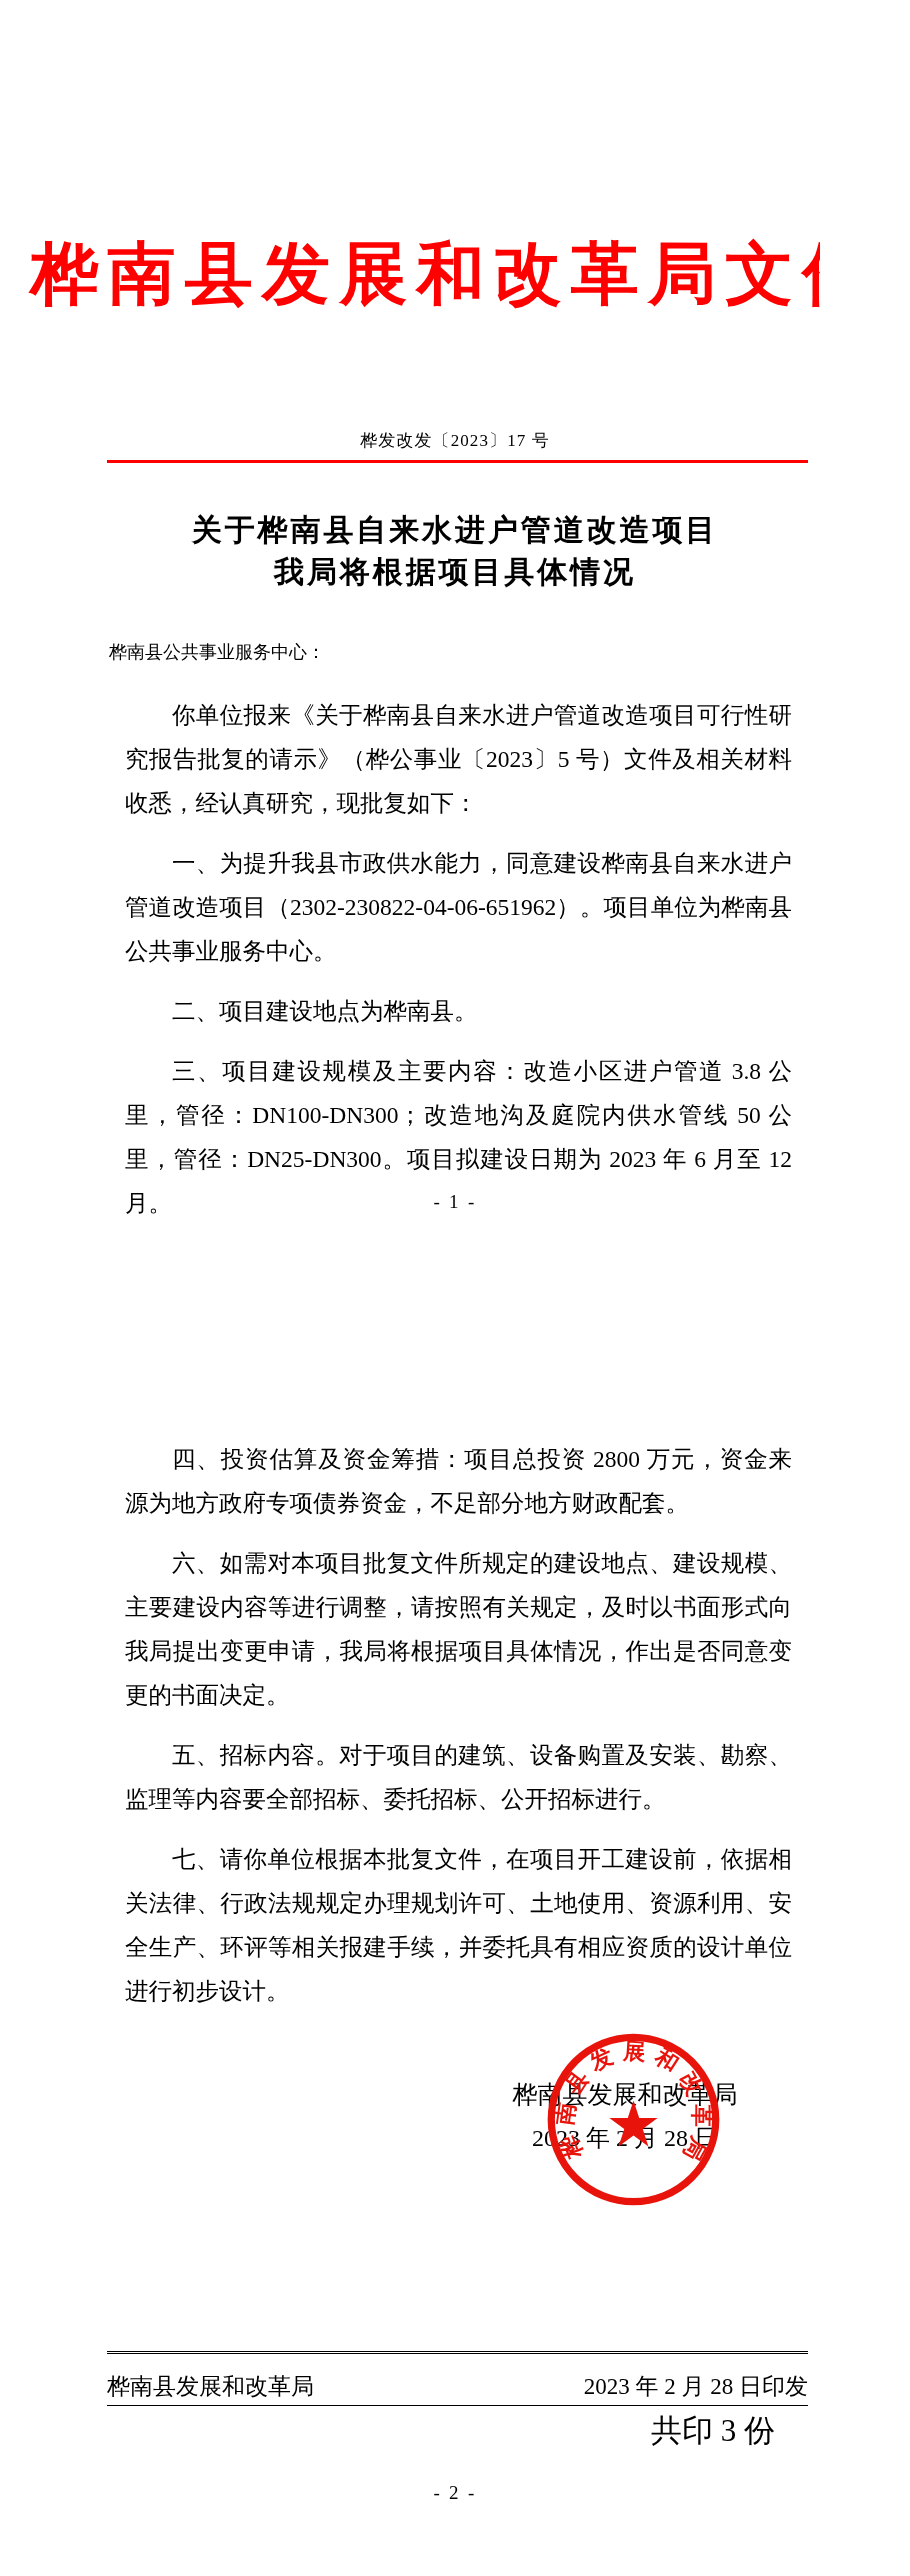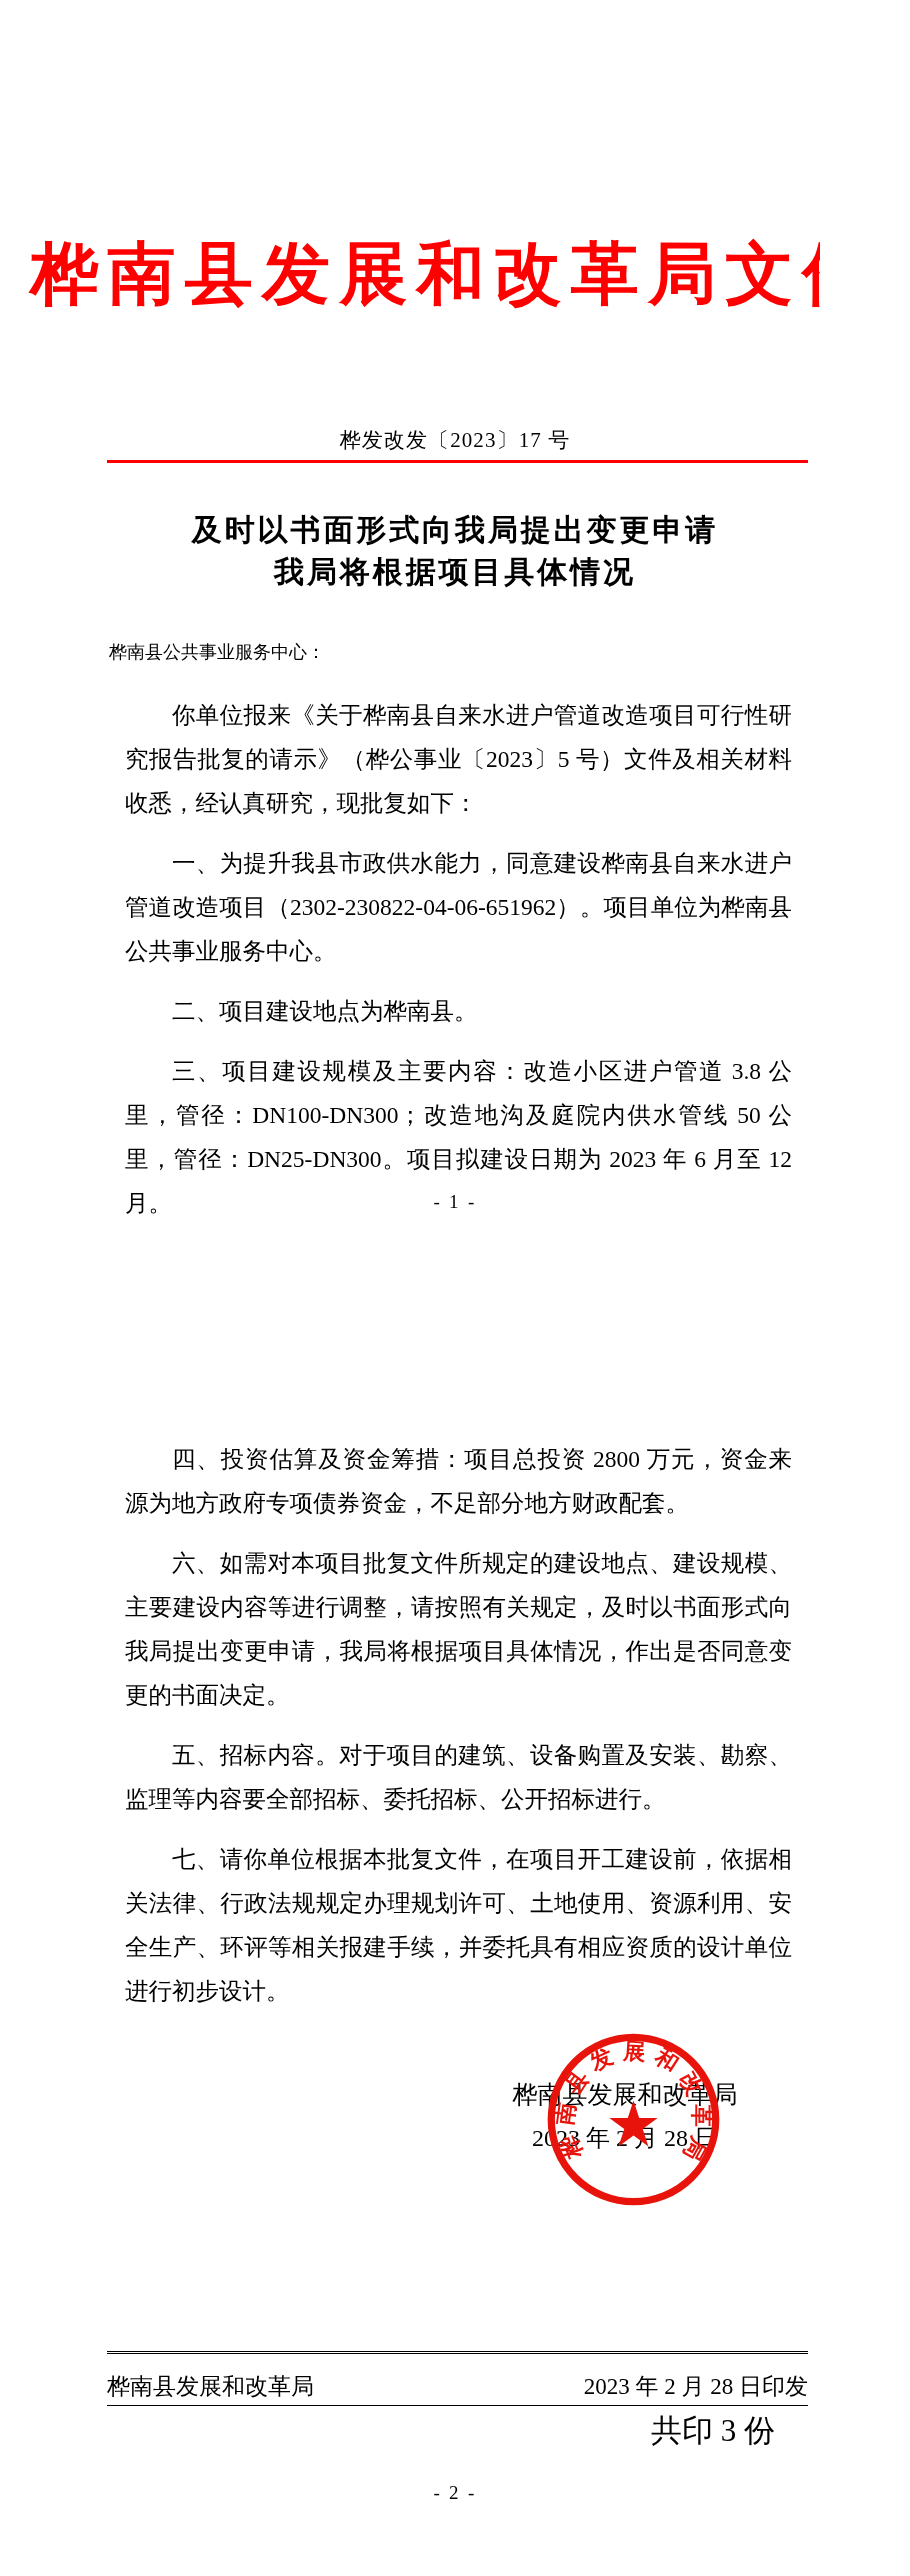--- a/index.html
+++ b/index.html
@@ -20,21 +20,21 @@
     font-size:68px;
     font-weight:bold;
     letter-spacing:9.2px;
     line-height:92px;
     color:#fe0000;
     white-space:nowrap;
   }
   .doc-number{
     top:426px;left:0;width:910px;
     text-align:center;
-    font-size:21px;
+    font-size:17px;
     line-height:29px;
     letter-spacing:1.1px;
   }
   .red-rule{
     top:460px;left:107px;width:701px;height:2.9px;
     background:#fe0000;
   }
   .doc-title{
     top:509px;left:0;width:910px;
     text-align:center;
@@ -117,21 +117,21 @@
 
 <div class="document">
 
   <div class="abs header-title">桦南县发展和改革局文件</div>
 
   <div class="abs doc-number">桦发改发〔2023〕17 号</div>
 
   <div class="abs red-rule"></div>
 
   <div class="abs doc-title">
-    <div>及时以书面形式向我局提出变更申请</div>
+    <div>关于桦南县自来水进户管道改造项目</div>
     <div>我局将根据项目具体情况</div>
   </div>
 
   <div class="abs salutation">桦南县公共事业服务中心：</div>
 
   <div class="abs body-block" style="top:677px;">
     <p>你单位报来《关于桦南县自来水进户管道改造项目可行性研究报告批复的请示》（桦公事业〔2023〕5 号）文件及相关材料收悉，经认真研究，现批复如下：</p>
     <p>一、为提升我县市政供水能力，同意建设桦南县自来水进户管道改造项目（2302-230822-04-06-651962）。项目单位为桦南县公共事业服务中心。</p>
     <p>二、项目建设地点为桦南县。</p>
     <p>三、项目建设规模及主要内容：改造小区进户管道 3.8 公里，管径：DN100-DN300；改造地沟及庭院内供水管线 50 公里，管径：DN25-DN300。项目拟建设日期为 2023 年 6 月至 12 月。</p>

